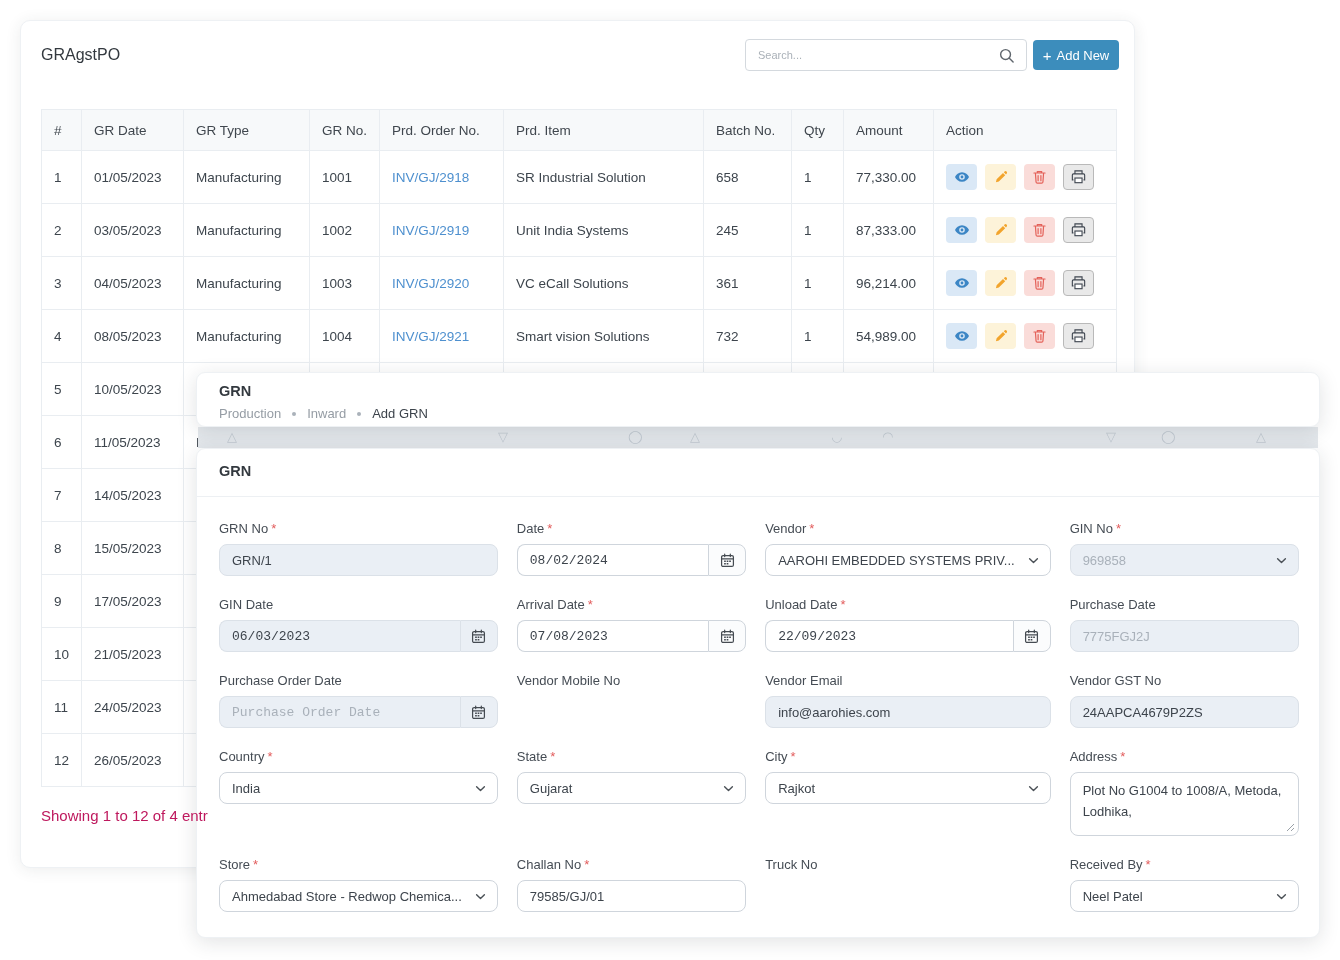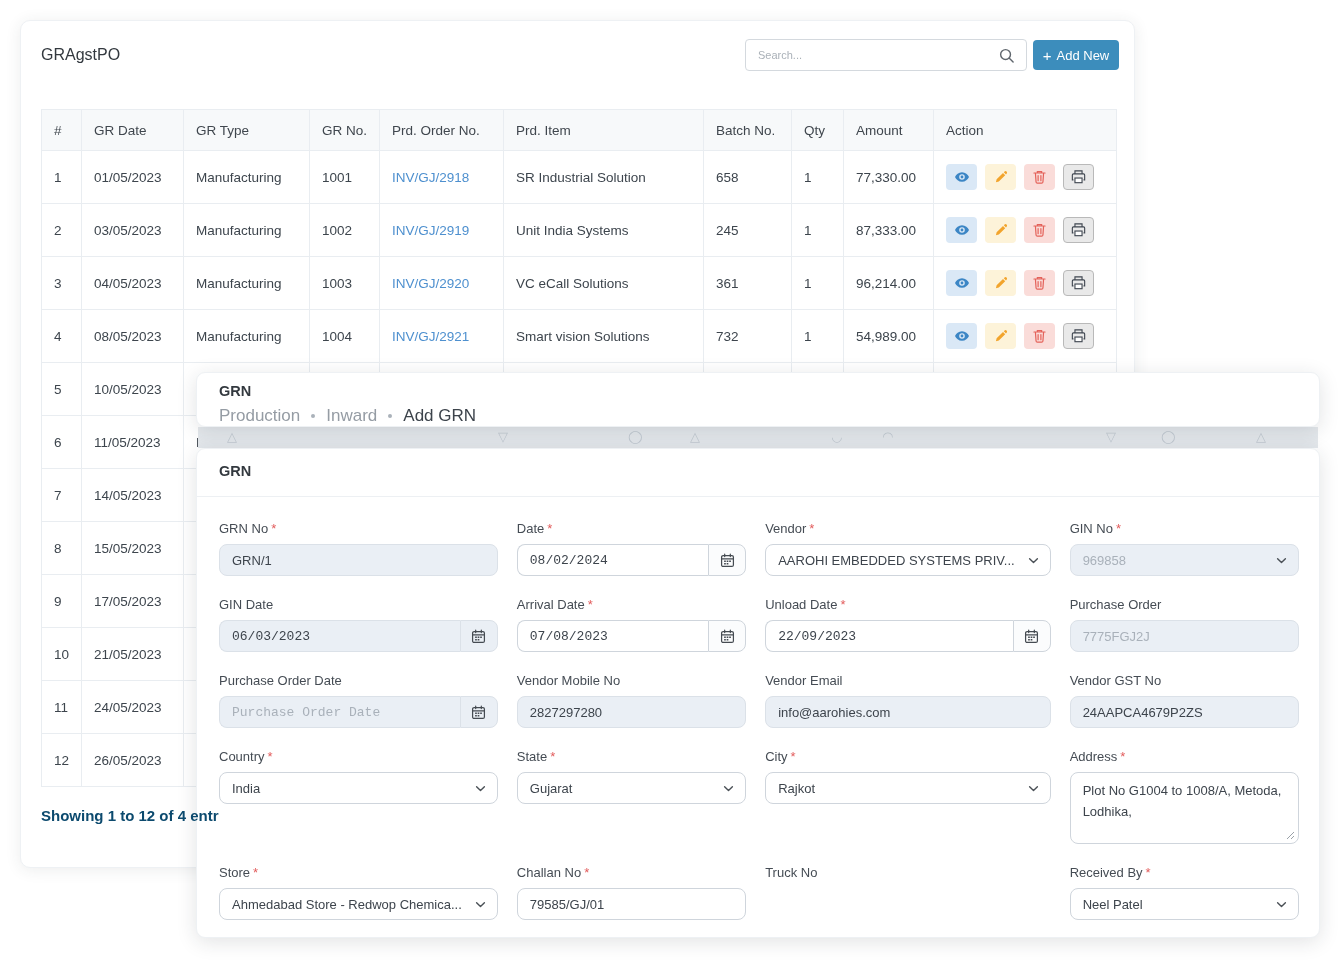--- a/index.html
+++ b/index.html
@@ -28,29 +28,29 @@
   .grid td{height:53px;}
   .grid .link{color:var(--link,#4e90cf);cursor:pointer;text-align:center;}
   .actions{display:flex;gap:8px;}
   .icon-btn{width:31px;height:26px;border-radius:4px;border:none;display:flex;align-items:center;
             justify-content:center;cursor:pointer;padding:0;}
   .icon-btn .icn{display:flex;}
   .icon-btn.view{background:#dae8f6;color:var(--view,#3c86c5);}
   .icon-btn.edit{background:#fdf3d9;color:var(--edit,#f2a42c);}
   .icon-btn.del{background:#fadcd9;color:var(--del,#e4625a);}
   .icon-btn.print{background:#e9e9e9;border:1px solid #b9b9b9;color:#3f4650;}
-  .table-footer{position:absolute;left:20px;top:786px;font-size:15px;color:#0c4a6e;z-index:40;white-space:nowrap;font-weight:bold;}
+  .table-footer{position:absolute;left:20px;top:786px;font-size:15px;color:#be185d;z-index:40;white-space:nowrap;}
 
   
   .modal{position:absolute;left:196px;top:372px;width:1124px;height:566px;z-index:20;}
   .card{position:absolute;left:0;width:1124px;background:#fff;border-radius:9px;
         border:1px solid #eef1f4;box-shadow:0 4px 20px rgba(30,40,50,.13);}
   .crumb-card{top:0;height:55px;}
   .crumb-card h2{position:absolute;left:22px;top:10px;font-size:14.5px;color:#33393f;font-weight:bold;}
-  .crumbs{position:absolute;left:22px;top:33px;font-size:17px;color:#959ca4;display:flex;align-items:center;gap:11px;}
+  .crumbs{position:absolute;left:22px;top:33px;font-size:13px;color:#959ca4;display:flex;align-items:center;gap:11px;}
   .crumbs .dot{width:4px;height:4px;border-radius:50%;background:#aab2ba;}
   .crumbs .current{color:#3c434b;}
   .band{position:absolute;top:55px;left:2px;width:1120px;height:21px;background:#e4e8ec;overflow:hidden;}
   .band span{position:absolute;top:2px;font-size:13px;color:#8b99a7;opacity:.38;}
   .form-card{top:76px;height:490px;}
   .form-card h2{position:absolute;left:22px;top:14px;font-size:14.5px;color:#33393f;font-weight:bold;}
   .divider{position:absolute;top:47px;left:0;width:100%;height:1px;background:#edf0f3;}
   .form-grid{position:absolute;left:22px;top:72px;width:1080px;display:grid;
              grid-template-columns:repeat(4,1fr);column-gap:19px;row-gap:21px;align-items:start;}
   .field label{display:block;font-size:13px;color:#454c54;margin-bottom:8px;}
@@ -59,21 +59,21 @@
            align-items:center;font-size:13px;color:#3d444c;}
   .control .val{padding:0 12px;flex:1;white-space:nowrap;overflow:hidden;}
   .control.disabled{background:#eaeff5;border-color:#dbe1e8;}
   .ph{color:#a9b1ba !important;}
   .dategroup{display:flex;font-family:Liberation Mono, monospace;}
   .dategroup .control{flex:1;border-top-right-radius:0;border-bottom-right-radius:0;border-right:none;}
   .addon{width:38px;height:32px;border:1px solid #cfd5dc;border-radius:0 8px 8px 0;background:#fbfcfd;
          display:flex;align-items:center;justify-content:center;color:#454b52;cursor:pointer;}
   .addon.disabled{background:#eaeff5;border-color:#dbe1e8;}
   .select-chevron{padding-right:10px;display:flex;color:#4a5056;}
-  .textarea{height:72px;border:1px solid #cfd5dc;border-radius:8px;padding:7px 12px;font-size:13px;
+  .textarea{height:64px;border:1px solid #cfd5dc;border-radius:8px;padding:7px 12px;font-size:13px;
             color:#3d444c;line-height:21px;position:relative;background:#fff;overflow:hidden;}
   .resize{position:absolute;right:3px;bottom:3px;display:flex;cursor:nwse-resize;}
 </style>
 </head>
 <body>
 
 <div class="page">
 
   <section class="panel">
     <div class="list-header">
@@ -773,21 +773,21 @@
               <span class="addon">
                 <svg width="15" height="15" viewBox="0 0 16 16">
                   <rect x="1.7" y="2.7" width="12.6" height="11.6" rx="1.6" fill="none" stroke="currentColor" stroke-width="1.3"></rect>
                   <path stroke="currentColor" stroke-width="1.3" stroke-linecap="round" d="M5 1.2v2.6M11 1.2v2.6M2 6.2h12"></path>
                   <path fill="currentColor" d="M4.4 8h1.8v1.6H4.4zM7.1 8h1.8v1.6H7.1zM9.8 8h1.8v1.6H9.8zM4.4 10.7h1.8v1.6H4.4zM7.1 10.7h1.8v1.6H7.1z"></path>
                 </svg>
               </span>
             </div>
           </div>
           <div class="field">
-            <label>Purchase Order</label>
+            <label>Purchase Date</label>
             <div class="control disabled">
               <span class="val ph">7775FGJ2J</span>
             </div>
           </div>
           <div class="field">
             <label>Purchase Order Date</label>
             <div class="dategroup">
               <div class="control disabled">
                 <span class="val ph">Purchase Order Date</span>
               </div>
@@ -795,23 +795,20 @@
                 <svg width="15" height="15" viewBox="0 0 16 16">
                   <rect x="1.7" y="2.7" width="12.6" height="11.6" rx="1.6" fill="none" stroke="currentColor" stroke-width="1.3"></rect>
                   <path stroke="currentColor" stroke-width="1.3" stroke-linecap="round" d="M5 1.2v2.6M11 1.2v2.6M2 6.2h12"></path>
                   <path fill="currentColor" d="M4.4 8h1.8v1.6H4.4zM7.1 8h1.8v1.6H7.1zM9.8 8h1.8v1.6H9.8zM4.4 10.7h1.8v1.6H4.4zM7.1 10.7h1.8v1.6H7.1z"></path>
                 </svg>
               </span>
             </div>
           </div>
           <div class="field">
             <label>Vendor Mobile No</label>
-            <div class="control disabled">
-              <span class="val">2827297280</span>
-            </div>
           </div>
           <div class="field">
             <label>Vendor Email</label>
             <div class="control disabled">
               <span class="val">info@aarohies.com</span>
             </div>
           </div>
           <div class="field">
             <label>Vendor GST No</label>
             <div class="control disabled">

